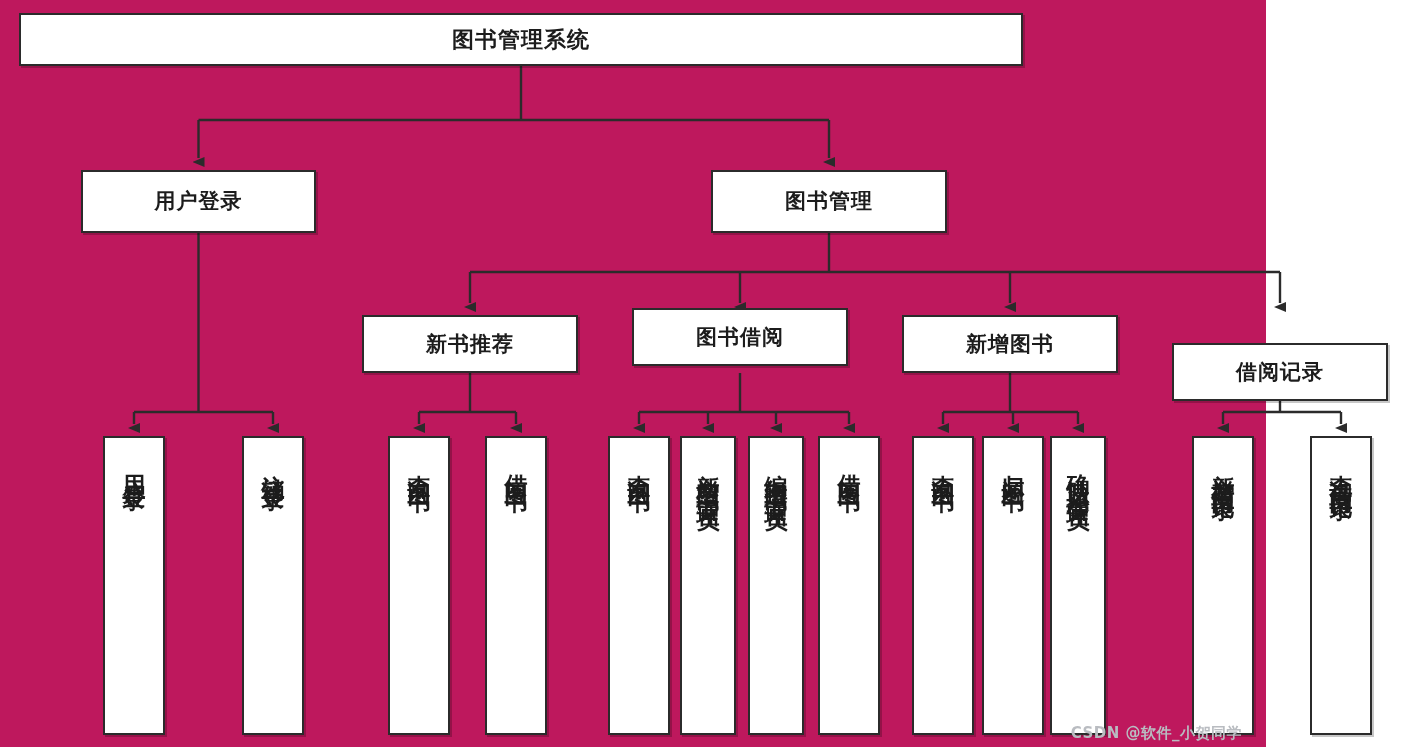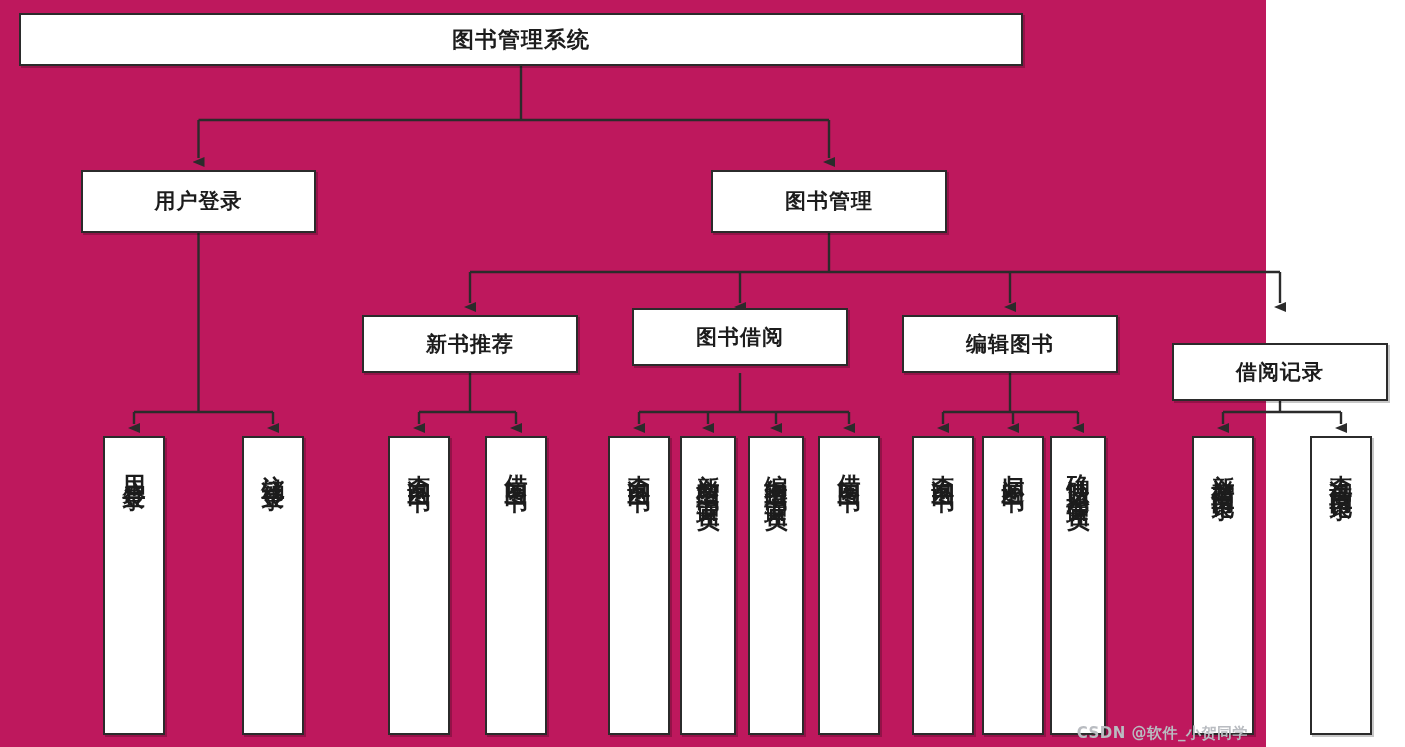--- a/index.html
+++ b/index.html
@@ -15,21 +15,21 @@
   .node .label{color:#1c1c1c;letter-spacing:1px;line-height:1.18;
                white-space:nowrap;text-align:center;}
 
   .node.horizontal .label{font-size:21px;}
   .node.root .label{font-size:22px;}
 
   .node.vertical{align-items:flex-start;justify-content:center;padding-top:18px;}
   .node.vertical .label{writing-mode:vertical-rl;text-orientation:upright;
                         font-size:23px;letter-spacing:5px;white-space:nowrap;}
 
-  #watermark{position:absolute;right:18px;bottom:4px;font-size:15px;
+  #watermark{position:absolute;right:24px;bottom:4px;font-size:15px;
              color:#b9bcc1;letter-spacing:0.5px;white-space:nowrap;
              font-family:"DejaVu Sans","Liberation Sans",sans-serif;text-align:center;}
 </style>
 </head>
 <body>
 
 <div id="diagram-root">
 
   <svg id="connectors" viewBox="0 0 1405 747" xmlns="http://www.w3.org/2000/svg">
     <defs>
@@ -84,21 +84,21 @@
       <div class="node horizontal" style="left: 711px; top: 170px; width: 236px; height: 63px;">
         <span class="label">图书管理</span>
       </div>
       <div class="node horizontal" style="left: 362px; top: 315px; width: 216px; height: 58px;">
         <span class="label">新书推荐</span>
       </div>
       <div class="node horizontal" style="left: 632px; top: 308px; width: 216px; height: 58px;">
         <span class="label">图书借阅</span>
       </div>
       <div class="node horizontal" style="left: 902px; top: 315px; width: 216px; height: 58px;">
-        <span class="label">编辑图书</span>
+        <span class="label">新增图书</span>
       </div>
       <div class="node horizontal" style="left: 1172px; top: 315px; width: 216px; height: 58px; margin-top: 28px;">
         <span class="label">借阅记录</span>
       </div>
       <div class="node vertical" style="left: 103px; top: 436px; width: 62px; height: 299px;">
         <span class="label">用户登录</span>
       </div>
       <div class="node vertical" style="left: 242px; top: 436px; width: 62px; height: 299px;">
         <span class="label">注销登录</span>
       </div>

